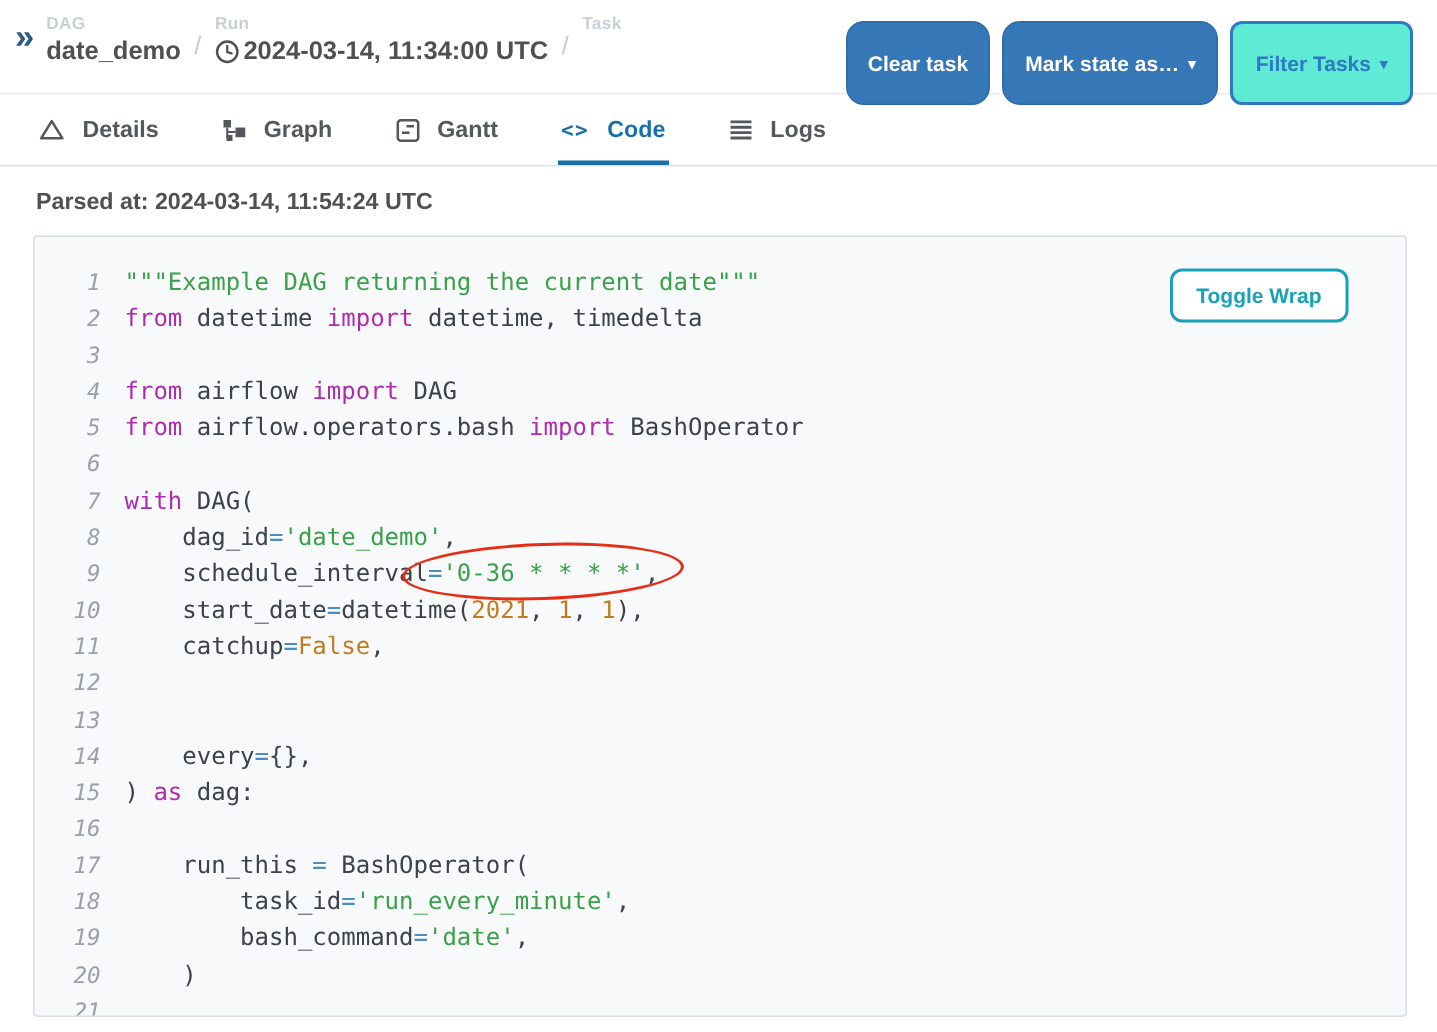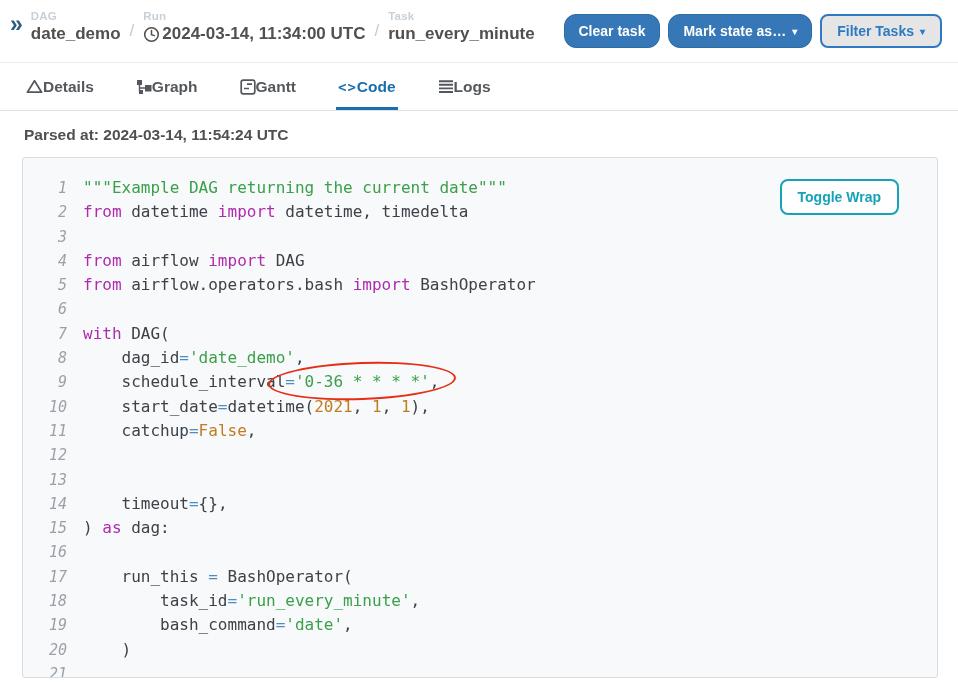--- a/index.html
+++ b/index.html
@@ -17,28 +17,28 @@
   .crumb-value { font-size:17px; font-weight:bold; color:#51504f; margin-top:2px;
     display:flex; align-items:center; gap:2px; white-space:nowrap; }
   .crumb-sep { font-size:17px; color:#c3ccd2; align-self:flex-end; padding-bottom:3px; }
   .clock-icon svg { display:block; }
 
   .header-actions { margin-left:auto; display:flex; gap:8px; padding-top:4px; }
   .btn { font-family:"Liberation Sans", sans-serif; font-weight:bold; font-size:14px;
     cursor:pointer; white-space:nowrap; }
   .btn-primary { background:#3577b7; border:1px solid #2e6da4; color:#fff;
     border-radius:12px; padding:8px 14px; }
-  .btn-outline-blue { background:#e5e5e5; border:2px solid #2e79c1; color:#2e79c1;
-    border-radius:8px; padding:7px 15px; }
+  .btn-outline-blue { background:#5eead4; border:2px solid #2e79c1; color:#2e79c1;
+    border-radius:8px; padding:18px 15px; }
   .caret { font-size:10px; margin-left:6px; vertical-align:1px; }
 
   
   .tabs { display:flex; gap:38px; padding-left:24px; height:48px; align-items:stretch;
     border-bottom:1px solid #e0e3e6; }
-  .tab { display:flex; align-items:center; gap:0; font-size:15.5px; font-weight:bold;
+  .tab { display:flex; align-items:center; gap:12px; font-size:15.5px; font-weight:bold;
     color:#54585c; cursor:pointer; padding:0 2px; }
   .tab.active { color:#196fae; box-shadow:inset 0 -3px 0 #196fae; }
   .tab .ticon { display:flex; align-items:center; }
   .code-glyph { font-family:"DejaVu Sans Mono", monospace; font-size:14px; font-weight:bold;
     letter-spacing:1px; }
 
   
   .parsed { margin:15px 0 13px 24px; font-size:15.5px; font-weight:bold; color:#51504f; }
 
   
@@ -82,21 +82,20 @@
               <circle cx="8.5" cy="8.5" r="6.8" fill="none" stroke="#51504f" stroke-width="1.6"></circle>
               <path d="M8.5 4.6 V8.7 L11.4 9.6" fill="none" stroke="#51504f" stroke-width="1.5" stroke-linecap="round"></path>
             </svg>
         </span>
         <span>2024-03-14, 11:34:00 UTC</span>
       </span>
     </div>
     <span class="crumb-sep">/</span>
     <div class="crumb">
       <span class="crumb-label">Task</span>
-      <span class="crumb-value">run_every_minute</span>
     </div>
   </div>
 
   <div class="header-actions">
     <button class="btn btn-primary">Clear task</button>
     <button class="btn btn-primary"><span>Mark state as…</span><span class="caret">▾</span></button>
     <button class="btn btn-outline-blue"><span>Filter Tasks</span><span class="caret">▾</span></button>
   </div>
 </div>
 
@@ -155,21 +154,21 @@
       <div class="code-line"><span class="ln">4</span><span class="lc"><span class="tok-k">from</span><span class="tok-p"> airflow </span><span class="tok-k">import</span><span class="tok-p"> DAG</span></span></div>
       <div class="code-line"><span class="ln">5</span><span class="lc"><span class="tok-k">from</span><span class="tok-p"> airflow.operators.bash </span><span class="tok-k">import</span><span class="tok-p"> BashOperator</span></span></div>
       <div class="code-line"><span class="ln">6</span><span class="lc"></span></div>
       <div class="code-line"><span class="ln">7</span><span class="lc"><span class="tok-k">with</span><span class="tok-p"> DAG(</span></span></div>
       <div class="code-line"><span class="ln">8</span><span class="lc"><span class="tok-p">    dag_id</span><span class="tok-o">=</span><span class="tok-s">'date_demo'</span><span class="tok-p">,</span></span></div>
       <div class="code-line"><span class="ln">9</span><span class="lc"><span class="tok-p">    schedule_interval</span><span class="tok-o">=</span><span class="tok-s">'0-36 * * * *'</span><span class="tok-p">,</span></span></div>
       <div class="code-line"><span class="ln">10</span><span class="lc"><span class="tok-p">    start_date</span><span class="tok-o">=</span><span class="tok-p">datetime(</span><span class="tok-n">2021</span><span class="tok-p">, </span><span class="tok-n">1</span><span class="tok-p">, </span><span class="tok-n">1</span><span class="tok-p">),</span></span></div>
       <div class="code-line"><span class="ln">11</span><span class="lc"><span class="tok-p">    catchup</span><span class="tok-o">=</span><span class="tok-n">False</span><span class="tok-p">,</span></span></div>
       <div class="code-line"><span class="ln">12</span></div>
       <div class="code-line"><span class="ln">13</span></div>
-      <div class="code-line"><span class="ln">14</span><span class="lc"><span class="tok-p">    timeout</span><span class="tok-o">=</span><span class="tok-p">{},</span></span></div>
+      <div class="code-line"><span class="ln">14</span><span class="lc"><span class="tok-p">    every</span><span class="tok-o">=</span><span class="tok-p">{},</span></span></div>
       <div class="code-line"><span class="ln">15</span><span class="lc"><span class="tok-p">) </span><span class="tok-k">as</span><span class="tok-p"> dag:</span></span></div>
       <div class="code-line"><span class="ln">16</span><span class="lc"></span></div>
       <div class="code-line"><span class="ln">17</span><span class="lc"><span class="tok-p">    run_this </span><span class="tok-o">=</span><span class="tok-p"> BashOperator(</span></span></div>
       <div class="code-line"><span class="ln">18</span><span class="lc"><span class="tok-p">        task_id</span><span class="tok-o">=</span><span class="tok-s">'run_every_minute'</span><span class="tok-p">,</span></span></div>
       <div class="code-line"><span class="ln">19</span><span class="lc"><span class="tok-p">        bash_command</span><span class="tok-o">=</span><span class="tok-s">'date'</span><span class="tok-p">,</span></span></div>
       <div class="code-line"><span class="ln">20</span><span class="lc"><span class="tok-p">    )</span></span></div>
       <div class="code-line"><span class="ln">21</span><span class="lc"></span></div>
     </div>
 </div>
 

